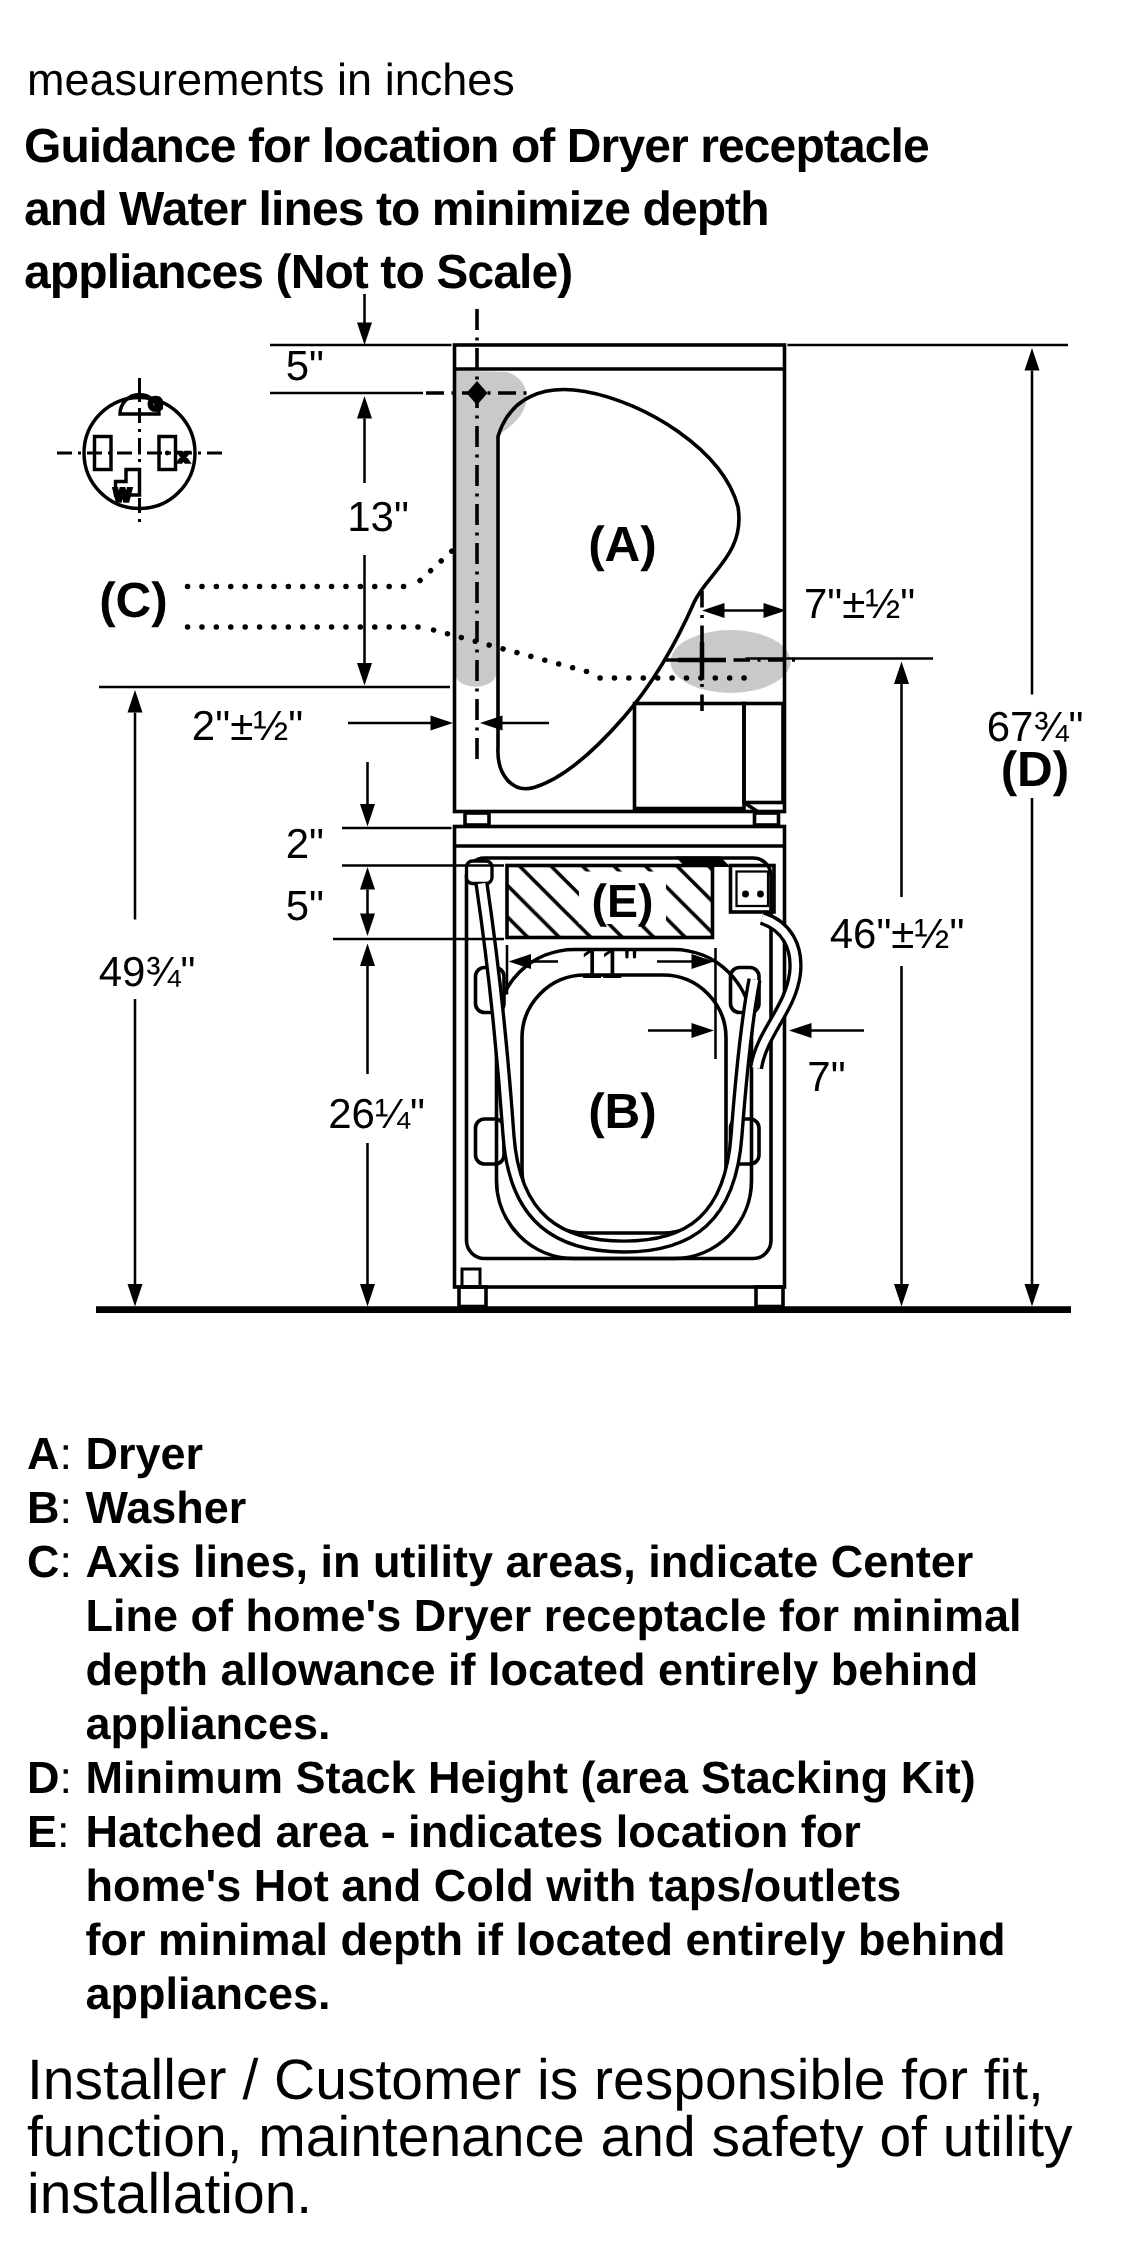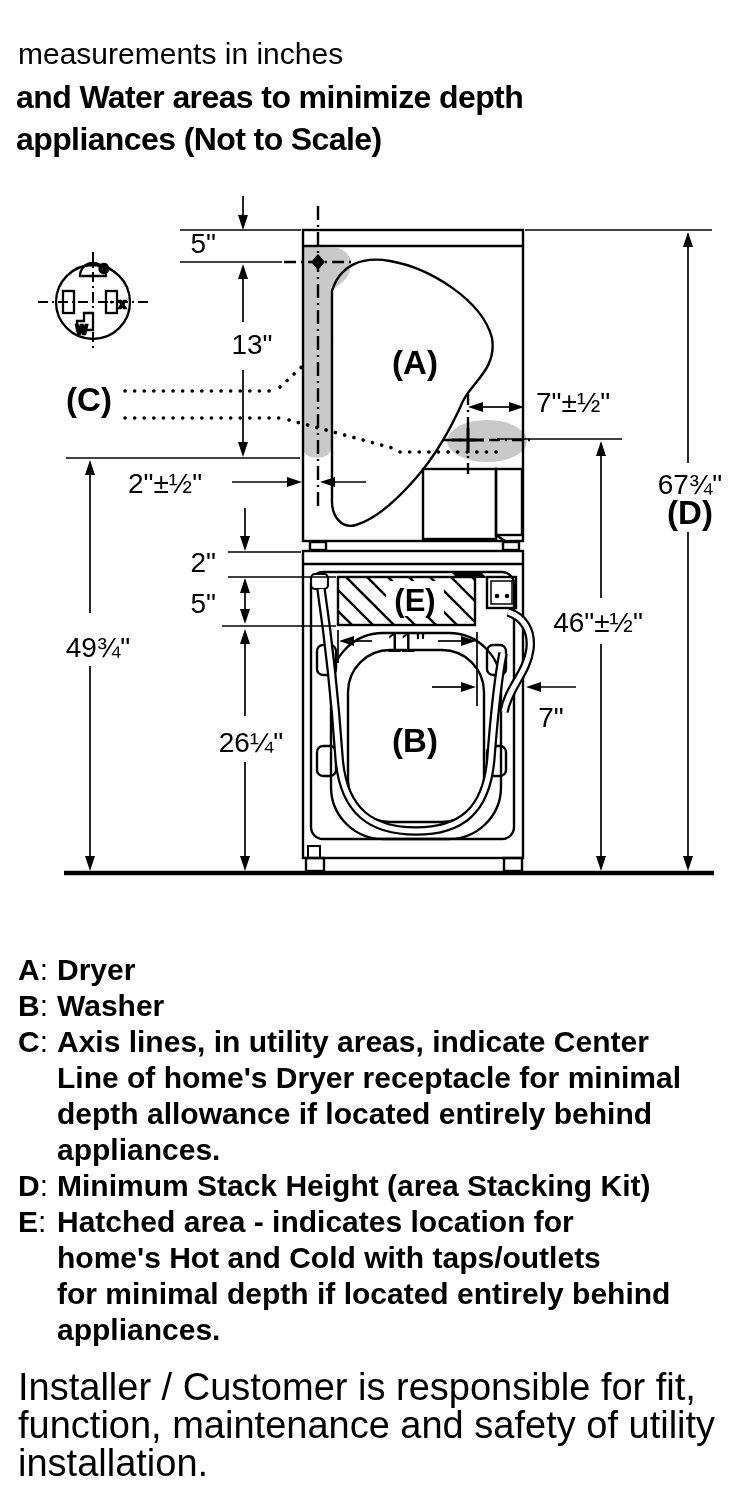--- a/index.html
+++ b/index.html
@@ -35,21 +35,22 @@
   .plugtxt{font-size:12px;font-weight:bold;}
 </style>
 </head>
 <body>
 
 <div class="page">
 
   <div class="unit-note">measurements in inches</div>
 
   <div class="heading">
-    <div>and Water areas to minimize depth</div>
+    <div>Guidance for location of Dryer receptacle</div>
+    <div>and Water lines to minimize depth</div>
     <div><span>appliances</span><span class="not-scale"> (Not to Scale)</span></div>
   </div>
 
   <svg class="diagram-svg" width="750" height="1500" viewBox="0 0 750 1500" xmlns="http://www.w3.org/2000/svg">
     <defs>
       <pattern id="hatch" width="21" height="21" patternUnits="userSpaceOnUse">
         <path d="M0,0 L21,21" stroke="#000" stroke-width="2.4"></path>
         <path d="M-10.5,10.5 L10.5,31.5" stroke="#000" stroke-width="2.4"></path>
         <path d="M10.5,-10.5 L31.5,10.5" stroke="#000" stroke-width="2.4"></path>
       </pattern>

